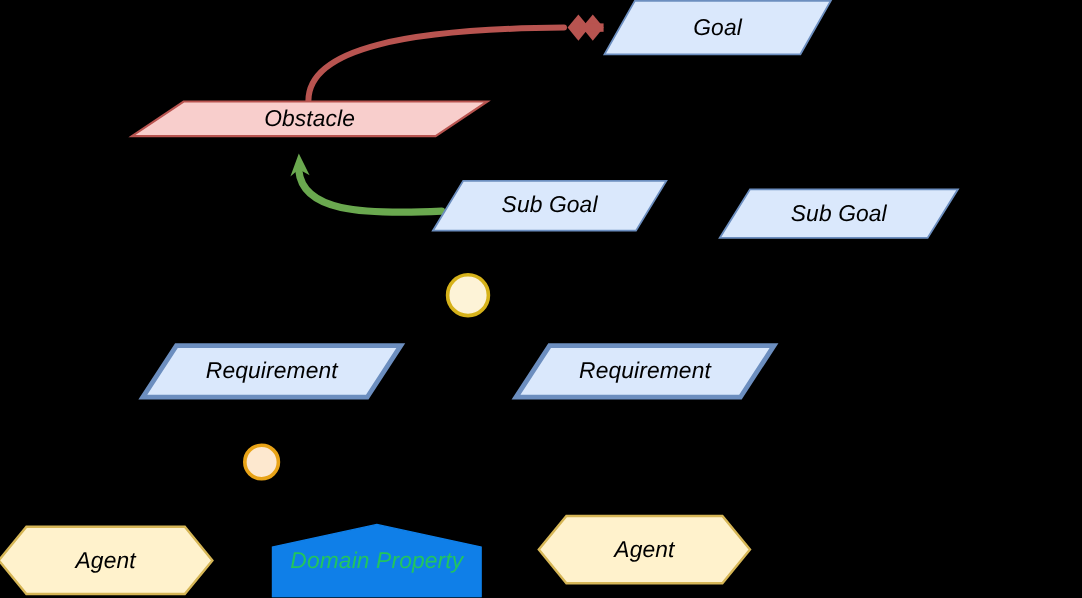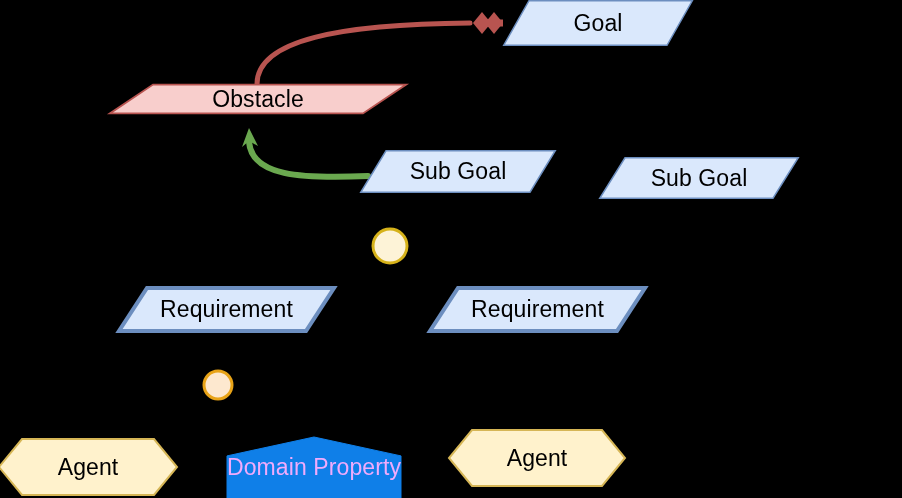--- a/index.html
+++ b/index.html
@@ -32,35 +32,36 @@
   .node-label {
     position: absolute;
     left: 0;
     top: 0;
     width: 100%;
     height: 100%;
     display: flex;
     align-items: center;
     justify-content: center;
     color: #000000;
-    font-size: 23px;
+    font-size: 19px;
     line-height: 1;
     white-space: nowrap;
     letter-spacing: 0.1px;
+    font-style: italic;
   }
   .shape-svg {
     position: absolute;
     left: 0;
     top: 0;
     width: 100%;
     height: 100%;
     overflow: visible;
   }
   .label-white-ish {
-    color: #f0abfc;
+    color: #22c55e;
   }
 </style>
 </head>
 <body>
 
 <div id="canvas">
 
   <svg id="edge-layer" viewBox="0 0 902 498" xmlns="http://www.w3.org/2000/svg">
       <circle cx="390" cy="246" r="17" fill="#fdf3d7" stroke="#d6b21a" stroke-width="3"></circle>
       <circle cx="218" cy="385" r="14" fill="#fde8cf" stroke="#e8a317" stroke-width="3"></circle>

